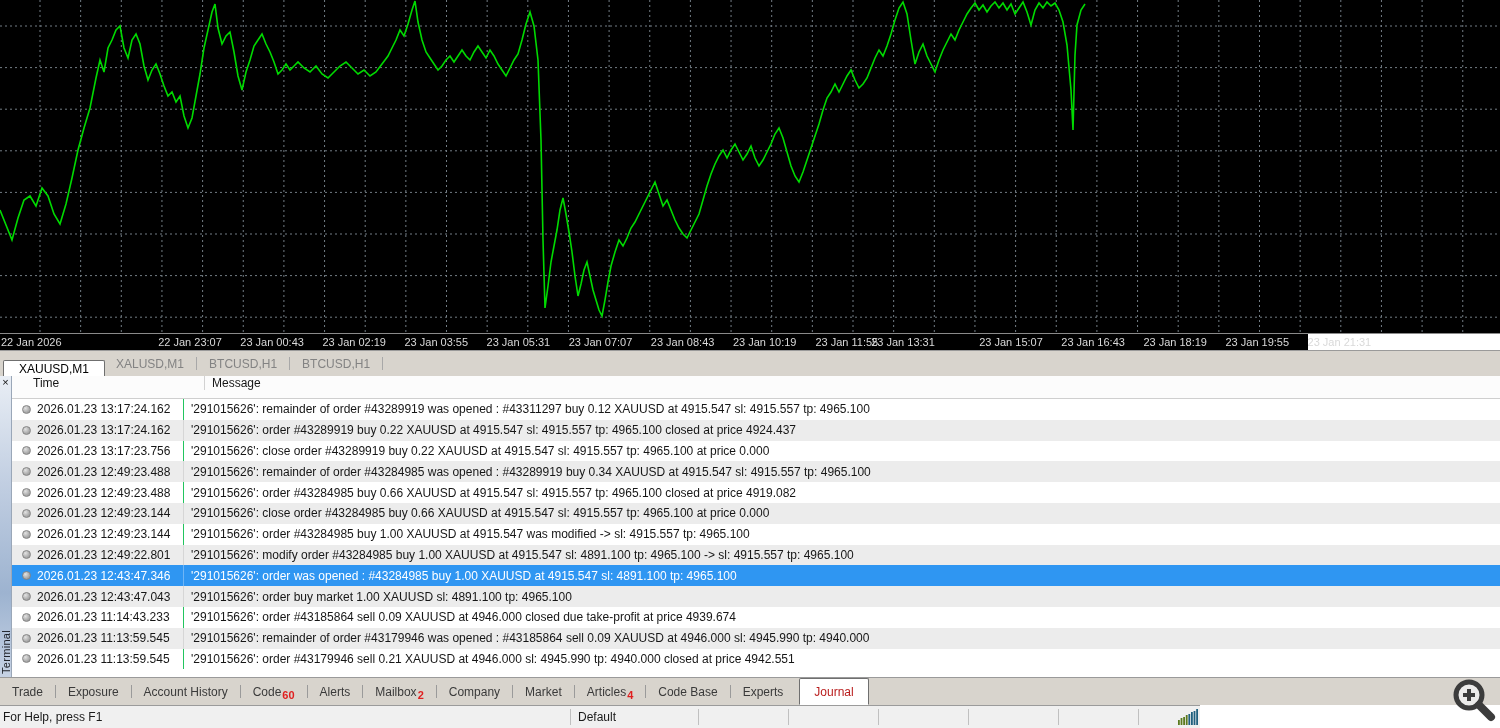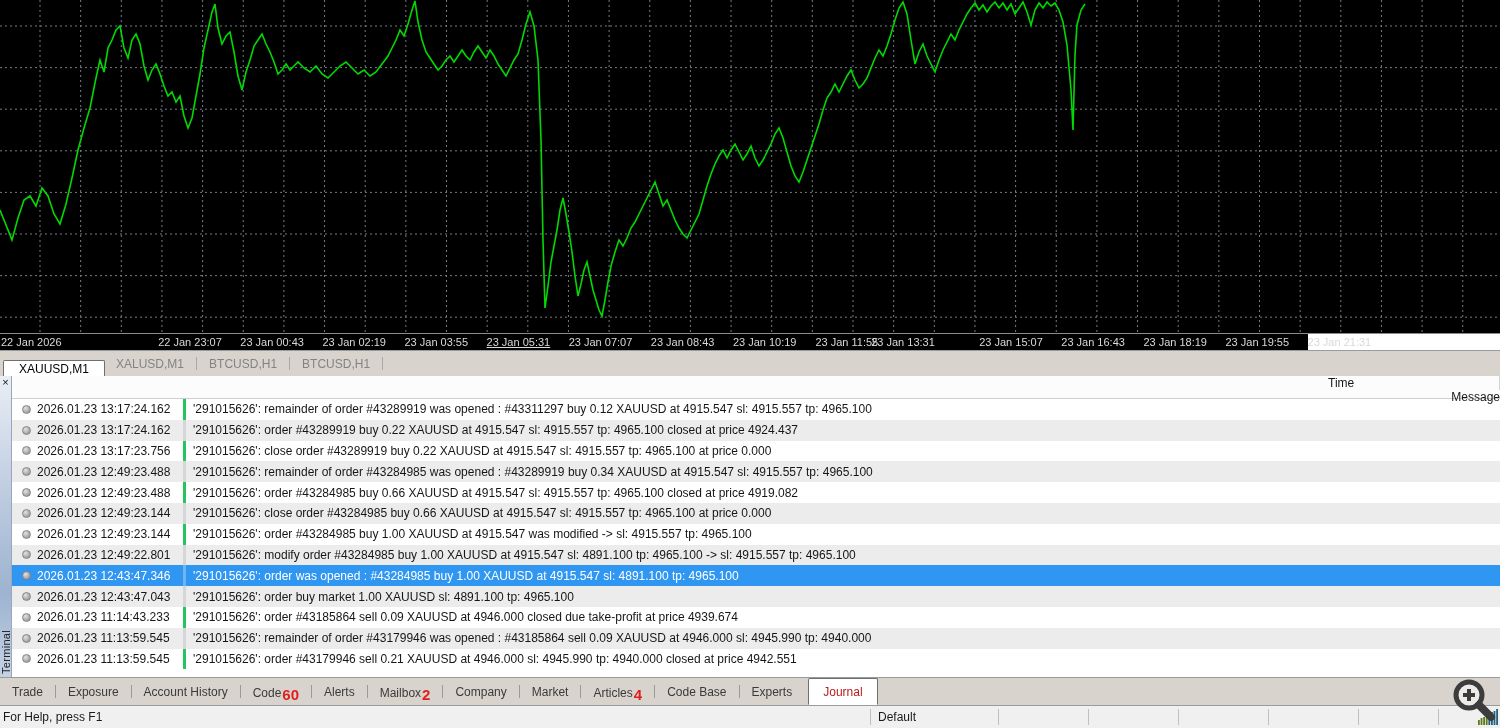--- a/index.html
+++ b/index.html
@@ -21,42 +21,42 @@
     color:#000;margin-left:3px;margin-top:9px;padding:0 15px;}
   .ctab-sep{width:1px;background:#a8a8a8;margin:6px 1px 7px 1px;}
   
   #terminal{position:absolute;top:376px;left:0;width:1500px;height:301px;background:#fff;display:flex;}
   #side-strip{width:11px;flex:none;position:relative;border-right:1px solid #9aa7b8;
     background:linear-gradient(180deg,#e9eef5 0%,#c2cfe2 35%,#9db3d0 72%,#c6d2e4 100%);}
   #panel-close{position:absolute;top:0px;left:0px;width:11px;text-align:center;font-size:11px;line-height:12px;color:#101010;cursor:default;}
   #panel-title{position:absolute;bottom:3px;left:0px;writing-mode:vertical-rl;transform:rotate(180deg);
     font-size:11px;color:#20232a;letter-spacing:0.3px;}
   #table{flex:1;font-size:12px;color:#161616;min-width:0;}
-  #table-header{height:22px;display:flex;align-items:flex-end;background:#fcfcfc;border-bottom:1px solid #cfcfcf;flex-direction:column;}
+  #table-header{height:22px;display:flex;align-items:flex-start;background:#fcfcfc;border-bottom:1px solid #cfcfcf;}
   #col-time{width:171px;flex:none;padding-left:21px;border-right:1px solid #d2d2d2;display:flex;align-items:center;}
   #col-msg{flex:1;padding-left:7px;display:flex;align-items:center;}
   .row{height:20.8px;display:flex;align-items:stretch;white-space:nowrap;}
   .row:nth-child(even){background:#ececec;}
   .row.selected{background:#2f96f2;color:#fff;}
-  .row-time{width:171px;flex:none;display:flex;align-items:center;border-right:3px solid #22c55e;}
+  .row-time{width:171px;flex:none;display:flex;align-items:center;border-right:1px solid #22c55e;}
   .row:nth-child(even) .row-time{border-right-color:#d6d6d6;}
   .row.selected .row-time{border-right-color:#6fb5f6;}
   .dot{width:9px;height:9px;border-radius:50%;flex:none;margin:0 6px 0 10px;box-sizing:border-box;
     background:radial-gradient(circle at 35% 32%,#e3e3e3 0%,#ababab 60%,#8d8d8d 100%);border:1px solid #858585;}
   .row-msg{flex:1;display:flex;align-items:center;padding-left:7px;overflow:hidden;}
   
   #bottom-tabs{position:absolute;top:677px;left:0;width:1500px;height:28px;background:#d8d4cd;
     border-top:1px solid #9a9a9a;display:flex;align-items:center;font-size:12px;color:#3a3a3a;box-sizing:border-box;}
   .btab{padding:0 12px;display:flex;align-items:baseline;}
-  .btab .badge{color:#e01f1f;font-size:15px;font-weight:bold;margin-left:1px;position:relative;top:3px;}
+  .btab .badge{color:#e01f1f;font-size:11px;font-weight:bold;margin-left:1px;position:relative;top:3px;}
   .btab.active{background:#fff;border:1px solid #6f6f6f;border-bottom:1px solid #fff;border-radius:2px 2px 0 0;
     color:#b91c1c;align-self:flex-end;height:25px;display:flex;align-items:center;padding:0 14px;margin:0 4px;}
   .btab-sep{width:1px;height:13px;background:#9a9a9a;flex:none;}
   
-  #status-bar{position:absolute;top:705px;left:0;width:1500px;height:23px;background:#f0f0f0;
+  #status-bar{position:absolute;top:705px;left:0;width:1200px;height:23px;background:#f0f0f0;
     border-top:1px solid #9b9b9b;display:flex;align-items:center;font-size:12px;color:#1a1a1a;box-sizing:border-box;}
   #help-text{flex:1;padding-left:3px;}
   .scell{border-left:1px solid #c0c0c0;height:16px;display:flex;align-items:center;padding-left:7px;box-sizing:border-box;flex:none;}
   #conn-cell{justify-content:flex-end;padding-right:1px;}
   
   #zoom-cursor{position:absolute;left:1450px;top:676px;width:48px;height:48px;z-index:50;pointer-events:none;}
 </style>
 </head>
 <body>
 
@@ -111,21 +111,21 @@
         <polyline points="0,210 6,225 12,240 18,218 24,200 30,196 36,206 42,188 48,196 54,214 60,224 66,204 72,178 78,150 84,128 90,108 96,78 100,60 104,72 108,48 112,40 116,30 120,26 124,48 128,58 132,40 136,34 140,44 144,66 148,80 152,70 156,64 160,74 164,86 168,96 172,92 176,102 180,96 184,116 188,128 192,118 196,96 200,74 204,48 208,30 212,12 215,4 218,28 222,44 226,36 230,32 234,52 238,76 242,90 246,72 250,60 254,46 258,40 262,34 266,44 270,52 274,62 278,74 282,70 286,64 290,70 294,66 298,62 304,68 310,72 316,66 322,74 328,78 334,72 340,66 346,62 352,68 358,74 364,70 370,76 376,72 382,64 388,56 392,48 396,40 400,30 404,36 408,24 412,10 415,1 418,22 422,40 426,52 430,58 434,64 438,70 442,66 446,60 450,56 454,62 458,56 462,50 466,56 470,60 474,52 478,46 482,52 486,58 490,50 494,56 498,64 502,70 506,76 510,68 514,60 518,54 522,40 526,24 530,12 534,26 538,60 541,140 543,240 545,308 548,286 551,262 554,246 557,230 560,210 563,198 566,214 569,232 572,252 575,276 578,296 581,284 584,270 587,262 590,276 593,290 596,300 599,310 602,316 605,300 608,282 611,266 615,252 619,240 623,246 627,238 631,228 635,222 639,214 643,206 647,198 651,190 655,182 659,194 663,206 667,200 671,210 675,220 679,228 683,234 687,238 691,230 695,222 699,214 703,200 707,186 711,174 715,164 719,156 723,150 727,158 731,150 735,144 739,152 743,160 747,154 751,146 755,158 759,166 763,160 767,152 771,144 775,134 779,128 783,138 787,152 791,166 795,176 799,182 803,172 807,160 811,148 815,136 819,124 823,110 827,98 831,92 835,84 839,92 843,84 847,76 851,70 855,80 859,88 863,84 867,78 871,68 875,58 879,50 883,56 887,46 891,34 895,20 899,8 903,2 907,14 911,40 915,64 919,52 923,44 927,56 931,64 935,72 939,60 943,50 947,42 951,34 955,40 959,30 963,22 967,14 971,8 975,3 979,10 983,5 987,12 991,6 995,2 999,8 1003,3 1007,10 1011,4 1015,14 1019,8 1023,2 1027,12 1031,25 1035,10 1039,3 1043,8 1047,2 1051,6 1055,3 1059,10 1063,22 1067,45 1071,90 1073,130 1075,55 1077,25 1081,10 1085,4" fill="none" stroke="#00da00" stroke-width="1.6"></polyline>
       </svg>
   </div>
 
   <div id="time-axis">
       <span class="axis-label first" style="left: 1px;">22 Jan 2026</span>
       <span class="axis-label" style="left: 190px;">22 Jan 23:07</span>
       <span class="axis-label" style="left: 272.1px;">23 Jan 00:43</span>
       <span class="axis-label" style="left: 354.2px;">23 Jan 02:19</span>
       <span class="axis-label" style="left: 436.3px;">23 Jan 03:55</span>
-      <span class="axis-label" style="left: 518.4px; text-decoration: underline;">23 Jan 05:31</span>
+      <span class="axis-label" style="left: 518.4px;">23 Jan 05:31</span>
       <span class="axis-label" style="left: 600.5px;">23 Jan 07:07</span>
       <span class="axis-label" style="left: 682.6px;">23 Jan 08:43</span>
       <span class="axis-label" style="left: 764.7px;">23 Jan 10:19</span>
       <span class="axis-label" style="left: 846.8px;">23 Jan 11:55</span>
       <span class="axis-label" style="left: 903px;">23 Jan 13:31</span>
       <span class="axis-label" style="left: 1011px;">23 Jan 15:07</span>
       <span class="axis-label" style="left: 1093.1px;">23 Jan 16:43</span>
       <span class="axis-label" style="left: 1175.2px;">23 Jan 18:19</span>
       <span class="axis-label" style="left: 1257.3px;">23 Jan 19:55</span>
       <span class="axis-label" style="left: 1339.4px;">23 Jan 21:31</span>

